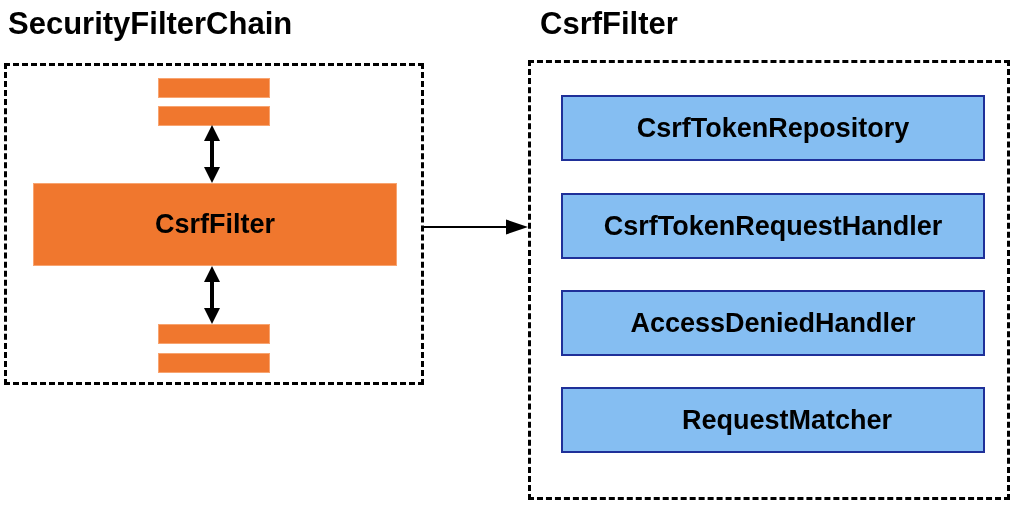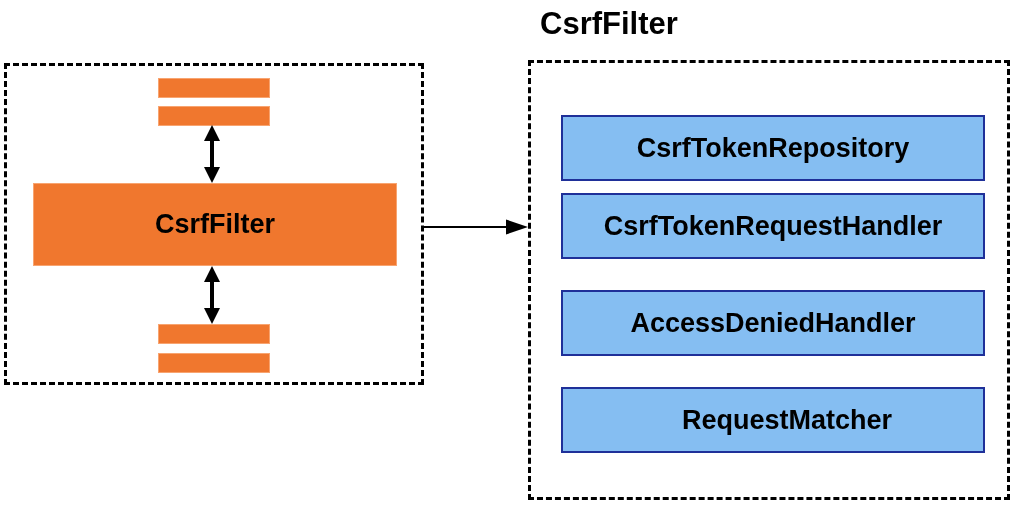--- a/index.html
+++ b/index.html
@@ -65,38 +65,39 @@
   }
 
   
   .blue-box {
     position: absolute; left: 30px; width: 424px; height: 66px;
     background: var(--blue-fill);
     border: 2px solid var(--blue-border);
     display: flex; align-items: center; justify-content: center;
     font-size: 27px; font-weight: bold; color: #000;
   }
-  .blue-box.b1 { top: 32px; margin-top: 20px; }
+  .blue-box.b1 { top: 32px; }
   .blue-box.b2 { top: 130px; }
   .blue-box.b3 { top: 227px; }
   .blue-box.b4 { top: 324px; padding-left: 28px; }
 
   .v-arrow { position: absolute; left: 193px; width: 24px; height: 58px; }
   .v-arrow.top    { top: 59px; }
   .v-arrow.bottom { top: 200px; }
 
   .h-arrow { position: absolute; left: 424px; top: 217px; width: 104px; height: 20px; }
 
   svg { display: block; }
 </style>
 </head>
 <body>
 
 <div class="canvas">
 
+  <div class="panel-title left">SecurityFilterChain</div>
 
   <div class="panel-title right">CsrfFilter</div>
 
   <div class="dashed-container" id="left-container">
 
     <div class="mini-bar" style="top:12px;"></div>
     <div class="mini-bar" style="top:40px;"></div>
 
     <svg class="v-arrow top" viewBox="0 0 24 58">
       <line x1="12" y1="13" x2="12" y2="45" stroke="#000" stroke-width="4"></line>

